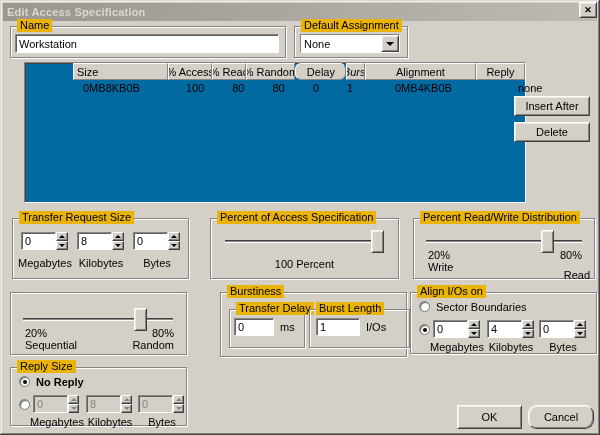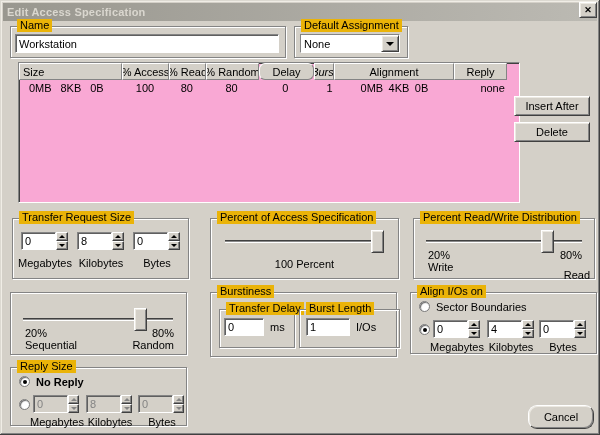--- a/index.html
+++ b/index.html
@@ -73,31 +73,31 @@
   }
   .slider-track{position:absolute;height:2px;background:#8a8a8a;border-bottom:1px solid #fff;box-shadow: inset 0 1px 0 #404040;}
   .slider-thumb{
     position:absolute;width:11px;height:21px;background:#d4d0c8;
     border:1px solid;border-color:#ffffff #404040 #404040 #ffffff;
     box-shadow: inset 1px 1px 0 #ece9e2, inset -1px -1px 0 #848484;
   }
   .lbl{position:absolute;white-space:nowrap;}
   .center{text-align:center;}
   #spec-table{
-    position:absolute;left:18px;top:62px;width:502px;height:141px;background:#f9a8d4;
+    position:absolute;left:24px;top:62px;width:502px;height:141px;background:#0369a1;
     border:1px solid;border-color:#848484 #ffffff #ffffff #848484;
-    box-shadow: inset 1px 1px 0 #404040;box-sizing:border-box;
+    box-shadow: inset 1px 1px 0 #404040;box-sizing:border-box;padding-left:48px;
   }
   .thead{display:flex;height:17px;}
   .th{
     box-sizing:border-box;background:#d4d0c8;
     border:1px solid;border-color:#ffffff #848484 #848484 #ffffff;
     display:flex;align-items:center;justify-content:center;overflow:hidden;white-space:nowrap;
   }
-  .trow{display:flex;height:15px;align-items:center;}
+  .trow{display:flex;height:15px;align-items:center;gap:28px;}
   .td{box-sizing:border-box;text-align:center;white-space:nowrap;}
   .triple{display:flex;justify-content:space-between;}
   .dd{position:absolute;display:flex;box-sizing:border-box;}
   .dd-text{flex:1;padding:1px 3px;background:#fff;display:flex;align-items:center;}
   .dd-btn{
     width:16px;background:#d4d0c8;border:1px solid;border-color:#ffffff #404040 #404040 #ffffff;
     box-shadow: inset 1px 1px 0 #ece9e2, inset -1px -1px 0 #848484;
     display:flex;align-items:center;justify-content:center;
   }
   .dd-btn .tri-down{border-left-width:4px;border-right-width:4px;border-top-width:4px;}
@@ -222,21 +222,21 @@
 
   <div class="group" style="left:10px;top:292px;width:175px;height:61px;">
     <div class="slider-track" style="left:12px;top:25px;width:150px;"></div>
     <div class="slider-thumb" style="left:123px;top:15px;"></div>
     <span class="lbl" style="left:14px;top:34px;">20%</span>
     <span class="lbl" style="left:14px;top:46px;">Sequential</span>
     <span class="lbl" style="right:12px;top:34px;">80%</span>
     <span class="lbl" style="right:12px;top:46px;">Random</span>
   </div>
 
-  <div class="group" style="left:210px;top:292px;width:185px;height:63px;">
+  <div class="group" style="left:220px;top:292px;width:185px;height:63px;">
     <span class="group-label">Burstiness</span>
     <div class="group" style="left:8px;top:16px;width:74px;height:37px;">
       <span class="group-label">Transfer Delay</span>
       <input class="field" style="position: absolute; left: 4px; top: 8px; width: 40px; height: 18px;" value="0">
       <span class="lbl" style="left:50px;top:11px;">ms</span>
     </div>
     <div class="group" style="left:88px;top:16px;width:99px;height:37px;">
       <span class="group-label">Burst Length</span>
       <input class="field" style="position: absolute; left: 6px; top: 8px; width: 44px; height: 18px;" value="1">
       <span class="lbl" style="left:56px;top:11px;">I/Os</span>
@@ -322,15 +322,16 @@
         <div class="spin-btn">
             <div class="tri-down"></div>
           </div>
       </div>
     </div>
     <span class="lbl center" style="left:16px;top:48px;width:60px;">Megabytes</span>
     <span class="lbl center" style="left:69px;top:48px;width:60px;">Kilobytes</span>
     <span class="lbl center" style="left:121px;top:48px;width:60px;">Bytes</span>
   </div>
 
+  <div class="btn" style="left:457px;top:405px;width:63px;height:22px;">OK</div>
   <div class="btn" style="left:528px;top:405px;width:64px;height:22px;border-radius:9px;">Cancel</div>
 
 </div>
 
 </body></html>

